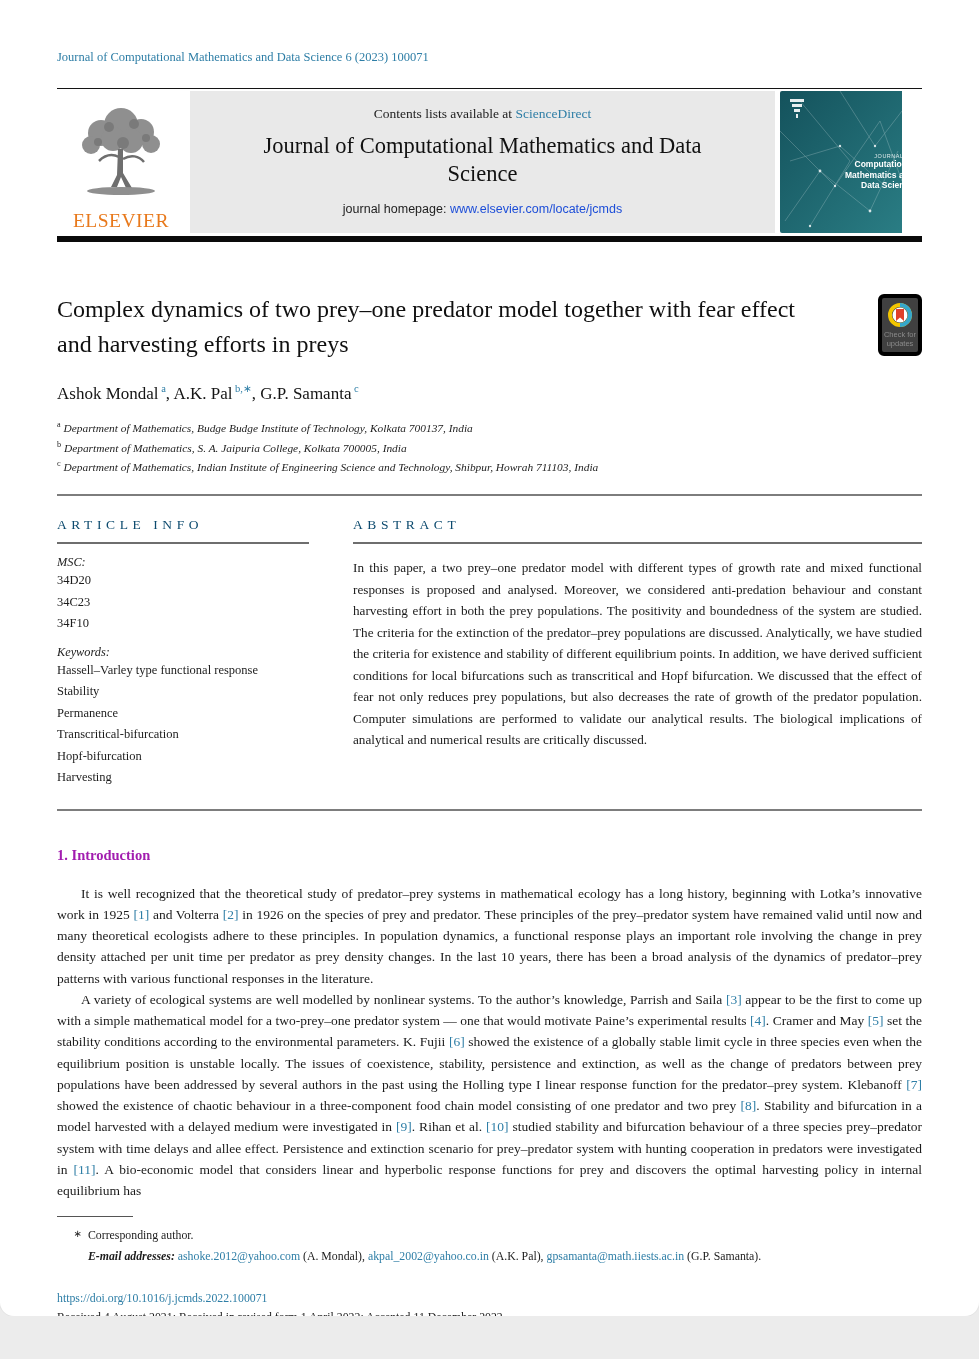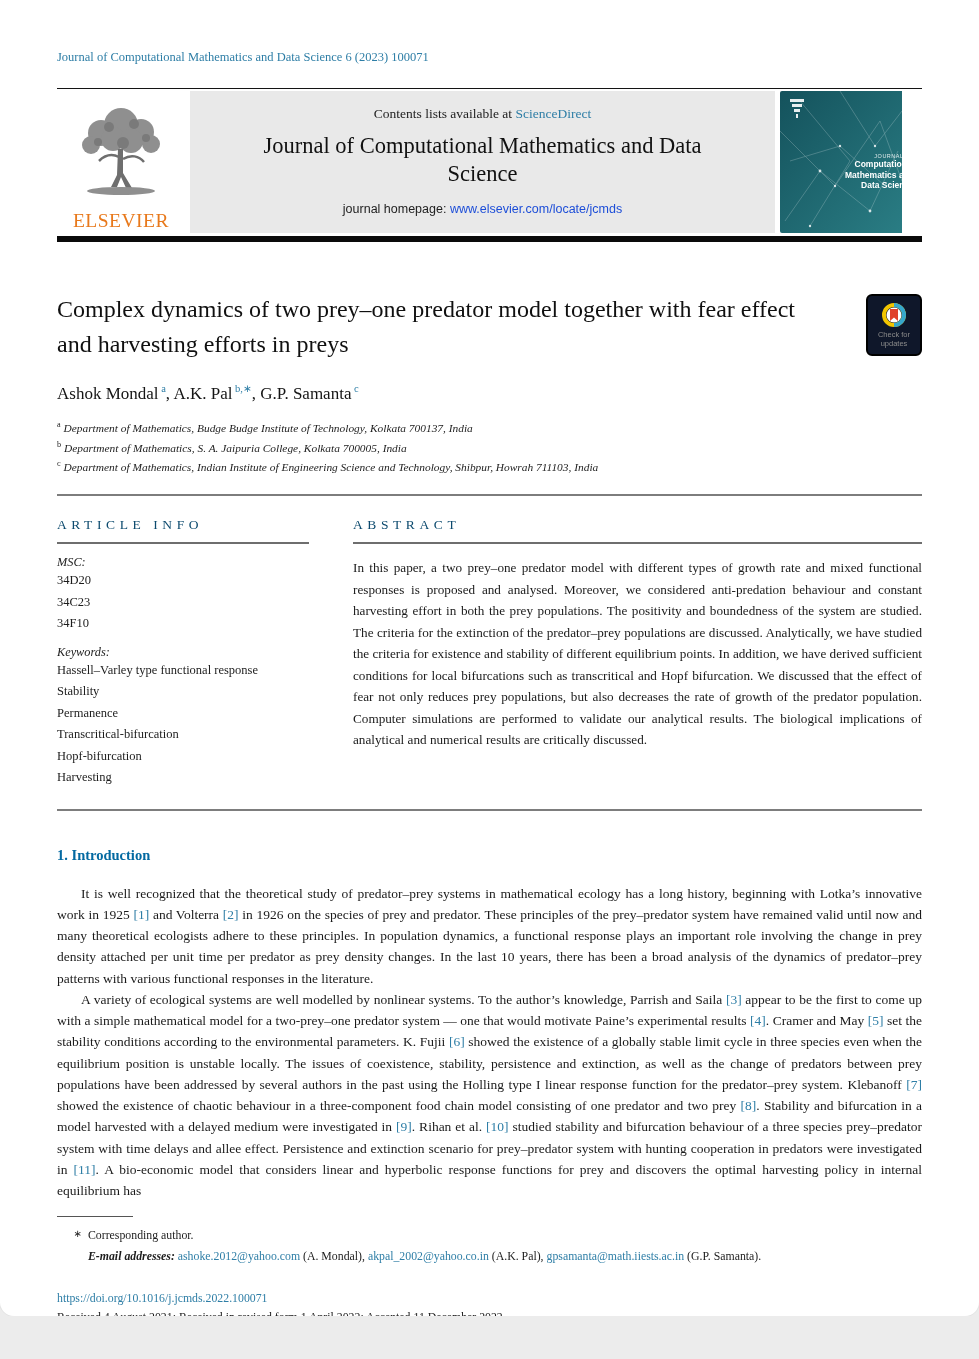--- a/index.html
+++ b/index.html
@@ -36,22 +36,22 @@
   .cover-box svg { display:block; }
   .cover-text { position:absolute; top:62px; right:8px; text-align:right; color:#ffffff; font-family:"Liberation Sans", sans-serif; }
   .cover-journal-of { font-size:5.5px; letter-spacing:0.5px; opacity:0.85; }
   .cover-title { font-size:8.5px; font-weight:bold; line-height:1.25; }
   .rule-thick { border-top:6px solid #0a0a0a; margin-top:3px; }
 
   
   .title-row { position:relative; margin-top:50px; }
   .paper-title { font-size:24px; line-height:1.45; max-width:745px; color:#101010; }
   .check-badge {
-    position:absolute; right:0; top:2px; width:56px; height:62px;
-    border:2px solid #000000; border-radius:6px; background:#0f172a;
+    position:absolute; right:0; top:2px; width:44px; height:62px;
+    border:4px solid #000000; border-radius:6px; background:#404040;
     display:flex; flex-direction:column; align-items:center; justify-content:center;
   }
   .check-badge-label { font-family:"Liberation Sans",sans-serif; font-size:7.5px; color:#8a8a8a; text-align:center; line-height:1.2; margin-top:2px; }
   .authors { margin-top:20px; font-size:17px; color:#141414; }
   .authors .sup { vertical-align:super; font-size:62%; color:#2e7ea6; }
   .affils { margin-top:15px; font-size:11.4px; font-style:italic; line-height:1.65; color:#222; }
   .affils .asup { vertical-align:super; font-size:72%; font-style:normal; }
 
   
   .rule-mid { border-top:2px solid #7d7d7d; margin-top:17px; }
@@ -60,21 +60,21 @@
   .col-abs { flex:1; }
   .sec-head { font-size:13.5px; letter-spacing:0.34em; color:#0c4a6e; }
   .head-rule { border-top:2px solid #6e6e6e; margin-top:9px; }
   .info-label { font-style:italic; font-size:12.3px; margin-top:11px; }
   .info-item { font-size:12.5px; line-height:1.72; }
   .kw-label { font-style:italic; font-size:12.3px; margin-top:10px; }
   .abs-text { margin-top:13px; font-size:13.2px; line-height:1.63; text-align:justify; color:#1a1a1a; }
 
   
   .rule-low { border-top:2px solid #7d7d7d; margin-top:20px; }
-  .intro-head { margin-top:36px; font-size:14.5px; font-weight:bold; color:#0369a1; }
+  .intro-head { margin-top:36px; font-size:14.5px; font-weight:bold; color:#a21caf; }
   .para { margin-top:19px; font-size:13.5px; line-height:1.575; text-align:justify; text-indent:24px; color:#1a1a1a; }
   .para + .para { margin-top:0; }
   .lnk { color:#2e7ea6; }
   .bi { font-weight:bold; font-style:italic; }
 
   
   .foot-rule { border-top:1.5px solid #555; width:76px; margin-top:15px; }
   .footnote { margin-top:9px; font-size:11.8px; line-height:1.55; }
   .fn-row { display:flex; }
   .fn-star { width:13px; text-align:right; margin-right:6px; margin-left:12px; vertical-align:super; font-size:10px; }

